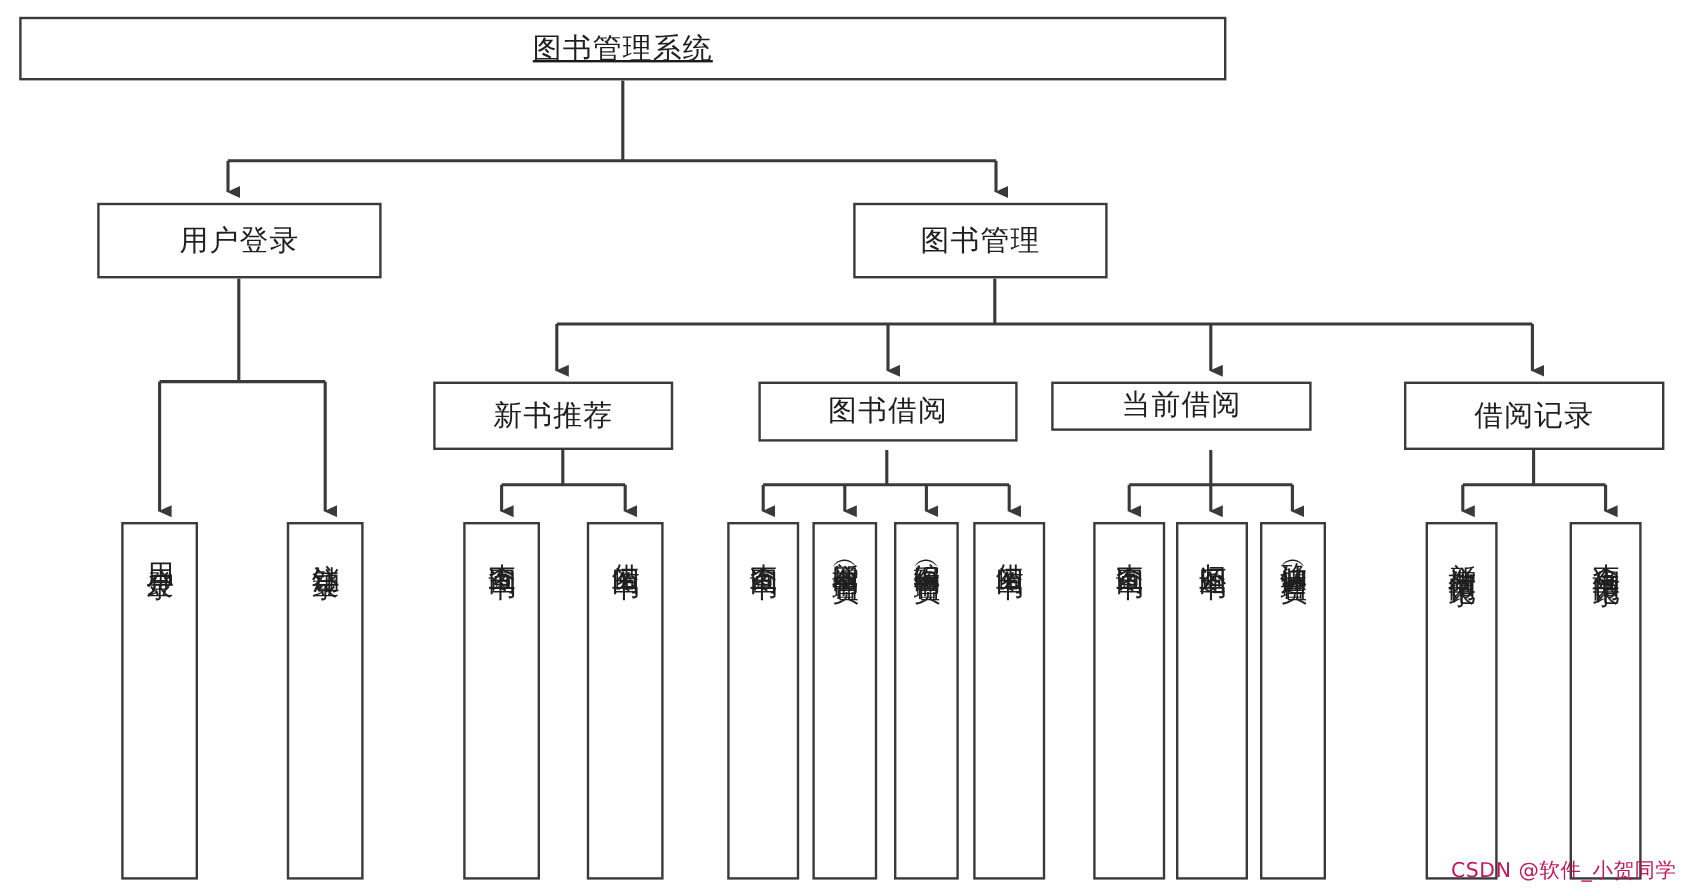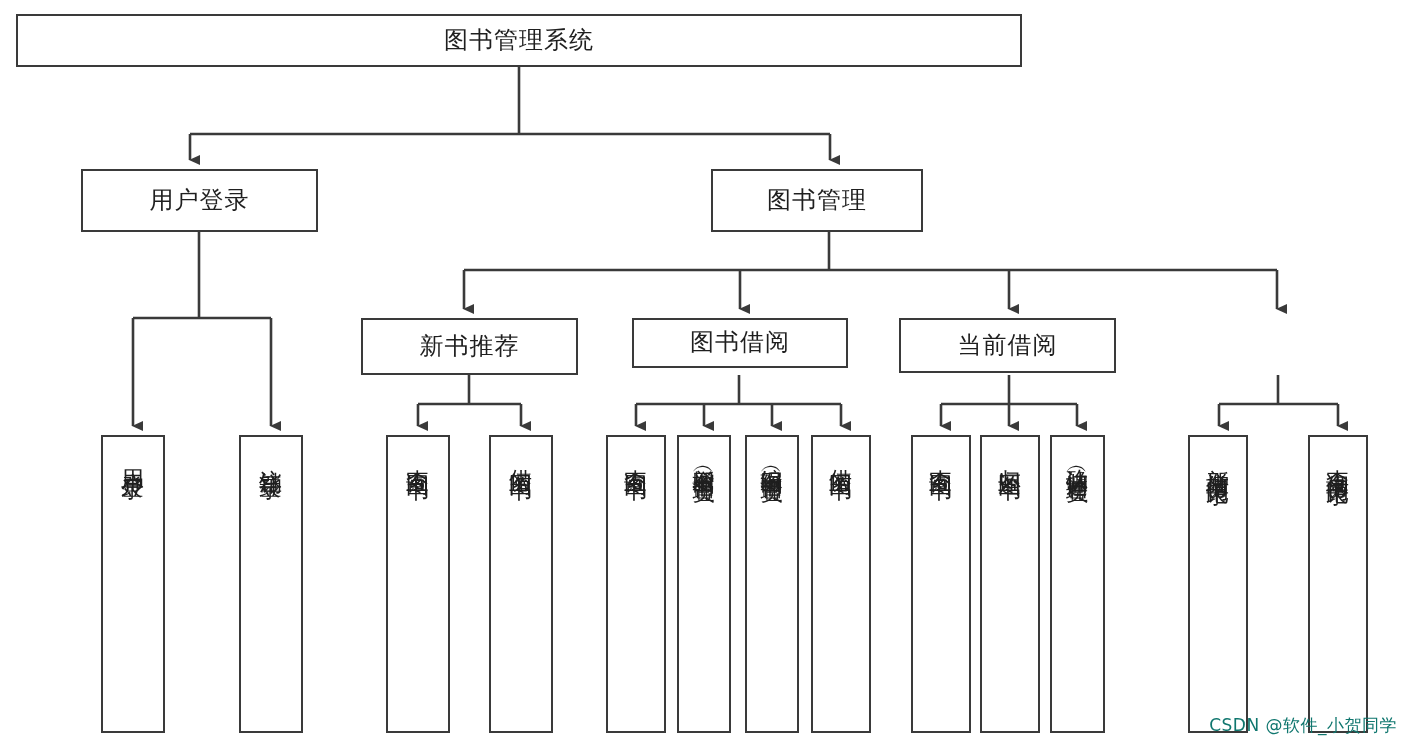--- a/index.html
+++ b/index.html
@@ -52,21 +52,21 @@
   .v-node.narrow .lbl{font-size:22px;letter-spacing:2px;}
 
   
   #links{position:absolute;left:0;top:0;width:1405px;height:747px;z-index:1;}
 
   
   #watermark{
     position:absolute;
     right:8px;bottom:10px;
     font-size:17px;
-    color:#0f766e;
+    color:#be185d;
     letter-spacing:0.5px;
     z-index:5;
     white-space:nowrap;
     font-family:"DejaVu Sans","Liberation Sans",sans-serif;
   }
 </style>
 </head>
 <body>
 
 <div id="diagram">
@@ -116,44 +116,47 @@
       <path d="M1009,404 L1009,426" marker-end="url(#arw)"></path>
       <path d="M1077,404 L1077,426" marker-end="url(#arw)"></path>
 
       <path d="M1278,375 L1278,404"></path>
       <path d="M1219,404 L1338,404"></path>
       <path d="M1219,404 L1219,426" marker-end="url(#arw)"></path>
       <path d="M1338,404 L1338,426" marker-end="url(#arw)"></path>
     </g>
   </svg>
 
-  <div class="node h-node" style="left:16px;top:14px;width:1006px;height:53px;">
+  <div class="node h-node" style="left:16px;top:14px;width:1006px;height:53px;text-decoration:underline;">
     <span class="lbl">图书管理系统</span>
   </div>
 
   <div class="node h-node" style="left:81px;top:169px;width:237px;height:63px;">
     <span class="lbl">用户登录</span>
   </div>
 
   <div class="node h-node" style="left:711px;top:169px;width:212px;height:63px;">
     <span class="lbl">图书管理</span>
   </div>
 
-  <div class="node h-node" style="left:361px;top:318px;width:217px;height:57px;">
+  <div class="node h-node" style="left:361px;top:318px;width:200px;height:57px;">
     <span class="lbl">新书推荐</span>
   </div>
 
   <div class="node h-node" style="left:632px;top:318px;width:216px;height:50px;">
     <span class="lbl">图书借阅</span>
   </div>
 
-  <div class="node h-node" style="left:899px;top:318px;width:217px;height:55px;font-family:Liberation Serif, serif;">
+  <div class="node h-node" style="left:876px;top:318px;width:217px;height:41px;font-family:Liberation Serif, serif;">
     <span class="lbl">当前借阅</span>
   </div>
 
+  <div class="node h-node" style="left:1170px;top:318px;width:217px;height:57px;">
+    <span class="lbl">借阅记录</span>
+  </div>
 
   <div class="node v-node" style="left:101px;top:435px;width:64px;height:298px;">
     <span class="lbl">用户登录</span>
   </div>
 
   <div class="node v-node" style="left:239px;top:435px;width:64px;height:298px;">
     <span class="lbl">注销登录</span>
   </div>
 
   <div class="node v-node" style="left:386px;top:435px;width:64px;height:298px;">

